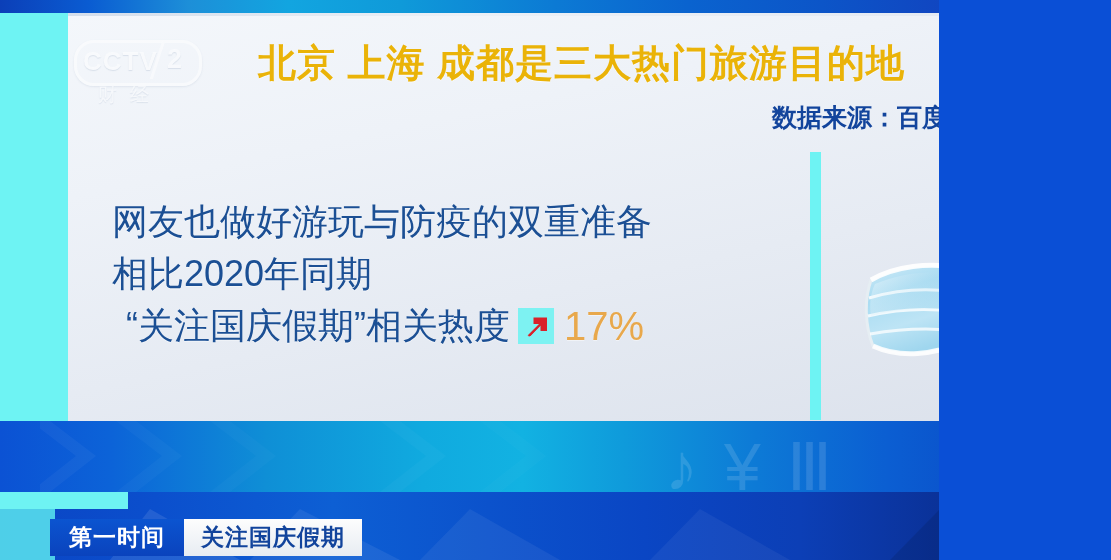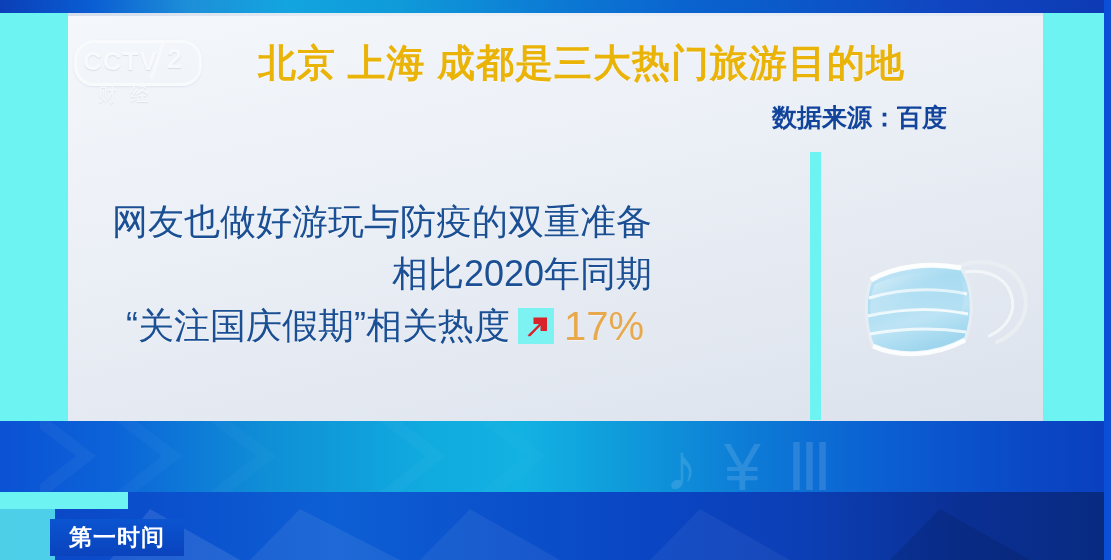--- a/index.html
+++ b/index.html
@@ -1,21 +1,21 @@
 <!DOCTYPE html>
 <html><head>
 <meta charset="utf-8">
 <style>
   html,body{margin:0;padding:0;}
   body{
     width:1111px;height:560px;overflow:hidden;
     font-family:"Liberation Sans","DejaVu Sans",sans-serif;
     background:#0a4fd6;
   }
-  .screen{position:relative;width:1056px;height:560px;overflow:hidden;padding-left:48px;}
+  .screen{position:relative;width:939px;height:560px;overflow:hidden;}
 
   
   .top-strip{
     position:absolute;left:0;top:0;width:1111px;height:13px;
     background:linear-gradient(90deg,#0b3fb8 0%,#0a5cd2 8%,#1d8fd8 17%,#12a5e0 26%,
       #0f9ad9 36%,#0c7ad4 50%,#0a63cf 62%,#0c55c8 74%,#1144c0 86%,#0d3ab4 100%);
   }
 
   
   .side-cyan{
@@ -95,21 +95,21 @@
     position:absolute;left:4px;top:12px;width:44px;height:44px;
     border:4px solid rgba(255,255,255,.9);border-radius:50%;
   }
   .site-wm .dotcom{
     position:absolute;left:42px;top:50px;font-size:30px;color:#ffffff;
     font-family:"Liberation Sans",sans-serif;
     text-shadow:0 1px 2px rgba(110,130,160,.5);
   }
 
   
-  .body-copy{position:absolute;left:112px;top:196px;text-align:right;}
+  .body-copy{position:absolute;left:112px;top:196px;}
   .body-copy .line{
     font-size:36px;color:#1b4f94;line-height:52px;white-space:nowrap;
     text-shadow:0 1px 0 rgba(255,255,255,.45);
   }
   .body-copy .line.l3{padding-left:14px;display:flex;align-items:center;}
   .arrow-badge{
     display:inline-block;width:36px;height:36px;margin:0 10px 0 8px;
     background:#7df2f2;position:relative;vertical-align:middle;flex:0 0 auto;
   }
   .arrow-badge svg{position:absolute;left:4px;top:4px;}
@@ -267,15 +267,16 @@
       <path d="M700 0 L790 51 L650 51 Z" fill="#ffffff" opacity="0.05"></path>
       <path d="M940 0 L1030 51 L890 51 Z" fill="#000000" opacity="0.10"></path>
     </svg>
 
     <div class="cyan-nub"></div>
     <div class="cyan-nub2"></div>
   </div>
 
   <div class="ticker">
     <div class="seg1">第一时间</div>
+    <div class="seg2">关注国庆假期</div>
   </div>
 
 </div>
 
 </body></html>

